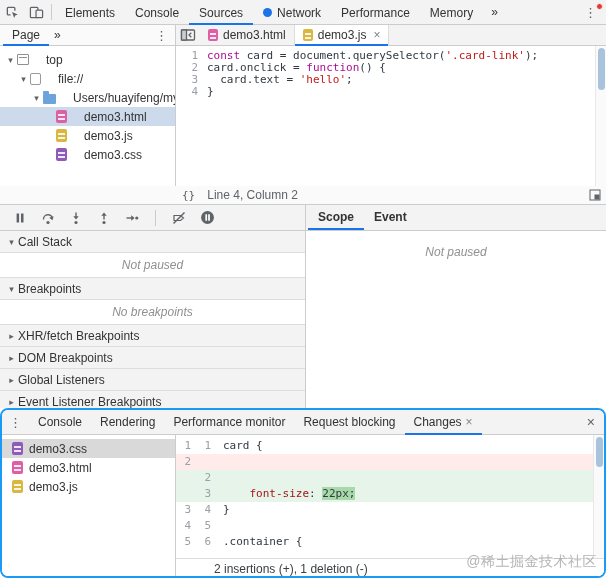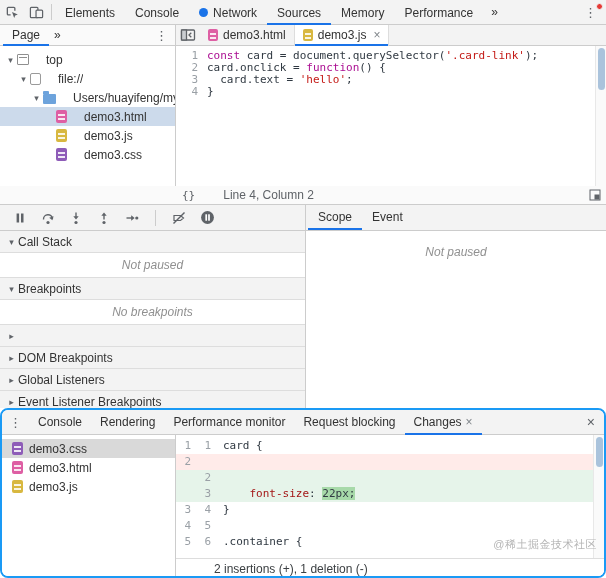--- a/index.html
+++ b/index.html
@@ -57,34 +57,34 @@
   .code-text{white-space:pre;}
   .tok-kw{color:#aa0d91;}
   .tok-str{color:#c41a16;}
   .tok-plain{color:#303942;}
   .vscroll{position:absolute;top:0;right:0;bottom:0;width:11px;background:#fafafa;border-left:1px solid #e8e8e8;}
   .vscroll .thumb{position:absolute;top:2px;left:2px;width:7px;height:42px;background:#aac3dc;border-radius:4px;}
 
   
   .status-bar{height:19px;background:#fafafa;border-bottom:1px solid #ccc;display:flex;align-items:center;padding-left:182px;color:#5f6368;}
   .pp{font-family:"DejaVu Sans Mono","Liberation Mono",monospace;font-size:11px;}
-  .pos{margin-left:28px;}
+  .pos{margin-left:12px;}
   .sb-icon{margin-left:auto;margin-right:5px;display:flex;}
 
   
   .debugger{height:203px;display:flex;}
   .dbg-left{width:306px;border-right:1px solid #ccc;overflow:hidden;}
   .dbg-toolbar{height:26px;background:#f3f3f3;border-bottom:1px solid #ccc;display:flex;align-items:center;gap:12px;padding-left:12px;}
   .dbg-btn{width:16px;height:16px;display:flex;align-items:center;justify-content:center;}
   .section-header{height:22px;display:flex;align-items:center;background:#f3f3f3;border-bottom:1px solid #ddd;padding-left:5px;color:#333;}
   .sec-arrow{width:13px;font-size:9px;color:#5f6368;text-align:center;}
   .section-msg{height:25px;line-height:24px;text-align:center;color:#909090;font-style:italic;border-bottom:1px solid #ddd;background:#fff;}
   .dbg-right{flex:1;}
   .side-tabs{height:26px;background:#f3f3f3;border-bottom:1px solid #ccc;display:flex;padding-left:2px;}
-  .side-tab{padding:0 10px;line-height:25px;color:#333;}
+  .side-tab{padding:0 10px;line-height:25px;color:#333;font-weight:bold;}
   .side-tab.sel{box-shadow:inset 0 -2px 0 #1a73e8;}
   .scope-msg{margin-top:14px;text-align:center;color:#909090;font-style:italic;}
 
   
   .drawer{height:170px;border:2px solid #1a9af5;border-radius:8px;background:#fff;overflow:hidden;position:relative;}
   .drawer-header{height:25px;background:#f3f3f3;border-bottom:1px solid #ccc;display:flex;align-items:center;}
   .dtabs{display:flex;height:25px;}
   .dtab{padding:0 9px;line-height:25px;display:flex;align-items:center;gap:4px;color:#333;}
   .dtab.sel{box-shadow:inset 0 -2px 0 #1a73e8;}
   .dtab-close{color:#80868b;font-size:12px;}
@@ -100,21 +100,21 @@
   .diff-code{white-space:pre;padding-left:12px;color:#303942;}
   .row-del{background:#ffebe9;}
   .row-add{background:#e6f4ea;}
   .hl-del{background:#f2a9a9;}
   .hl-add{background:#a7d9a9;}
   .prop{color:#a31515;}
   .diffscroll{bottom:18px;}
   .diffscroll .thumb{height:30px;}
   .diff-footer{position:absolute;left:0;right:0;bottom:0;height:18px;border-top:1px solid #ddd;background:#fff;font-family:"Liberation Sans","DejaVu Sans",sans-serif;font-size:12px;color:#3c4043;padding-left:38px;line-height:21px;}
 
-  .watermark{position:absolute;right:9px;bottom:26px;color:#b5b5b5;font-size:11px;z-index:20;letter-spacing:.5px;}
+  .watermark{position:absolute;right:9px;bottom:7px;color:#b5b5b5;font-size:14px;z-index:20;letter-spacing:.5px;}
 </style>
 </head>
 <body>
 
 <div class="devtools">
 
   <header class="top-toolbar">
     <span class="tbtn">
       <svg width="15" height="15" viewBox="0 0 16 16">
           <path d="M10.5 6V3.5a1 1 0 0 0-1-1h-6a1 1 0 0 0-1 1v6a1 1 0 0 0 1 1H6" fill="none" stroke="#5f6368" stroke-width="1.4"></path>
@@ -128,32 +128,32 @@
         </svg>
     </span>
     <span class="vsep"></span>
     <nav class="tabs-row" id="main-tabs">
         <div class="main-tab">
           <span>Elements</span>
         </div>
         <div class="main-tab">
           <span>Console</span>
         </div>
+        <div class="main-tab sel">
+          <span>Sources</span>
+        </div>
         <div class="main-tab">
           <span class="blue-dot"></span>
           <span>Network</span>
         </div>
-        <div class="main-tab sel">
-          <span>Sources</span>
+        <div class="main-tab">
+          <span>Performance</span>
         </div>
         <div class="main-tab">
           <span>Memory</span>
-        </div>
-        <div class="main-tab">
-          <span>Performance</span>
         </div>
       </nav>
     <span class="more-btn">»</span>
     <span class="kebab-wrap">
       <span>⋮</span>
       <span class="red-dot"></span>
     </span>
   </header>
 
   <div class="second-row">
@@ -311,20 +311,21 @@
             <span>Call Stack</span>
           </div>
           <div class="section-msg">Not paused</div>
           <div class="section-header">
             <span class="sec-arrow">▾</span>
             <span>Breakpoints</span>
           </div>
           <div class="section-msg">No breakpoints</div>
           <div class="section-header">
             <span class="sec-arrow">▸</span>
+            <span>XHR/fetch Breakpoints</span>
           </div>
           <div class="section-header">
             <span class="sec-arrow">▸</span>
             <span>DOM Breakpoints</span>
           </div>
           <div class="section-header">
             <span class="sec-arrow">▸</span>
             <span>Global Listeners</span>
           </div>
           <div class="section-header">

